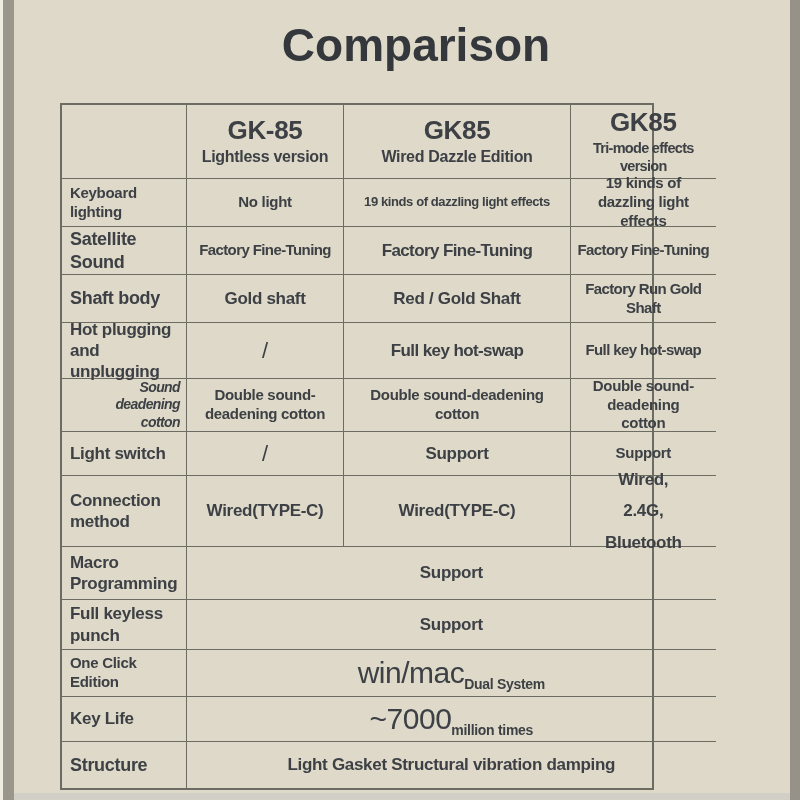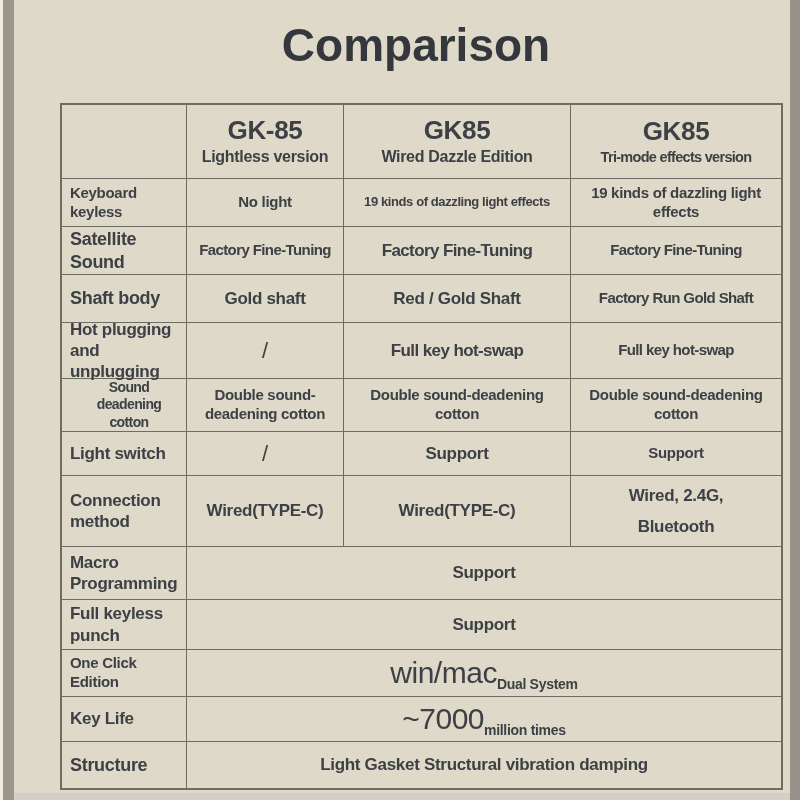--- a/index.html
+++ b/index.html
@@ -12,39 +12,39 @@
   .strip-left-light{position:absolute;left:0;top:0;width:3px;height:800px;background:#efece2;}
   .strip-left{position:absolute;left:3px;top:0;width:11px;height:800px;background:#9a968b;}
   .strip-right{position:absolute;right:0;top:0;width:10px;height:800px;background:#96928a;}
   .strip-bottom{position:absolute;left:14px;right:10px;bottom:0;height:7px;background:#d2cfc7;}
   .title{
     margin:16px;position:absolute;top:2px;left:0;width:800px;
     text-align:center;font-size:46px;font-weight:700;color:#34373c;
     letter-spacing:0px;
   }
   .table{
-    position:absolute;left:60px;top:103px;width:723px;height:687px;
+    position:absolute;left:60px;top:103px;width:594px;height:687px;
     box-sizing:border-box;border:2px solid #6c6c63;
     display:grid;
     grid-template-columns:125px 157px 227px auto;
     grid-template-rows:74px 48px 48px 48px 56px 53px 44px 71px 53px 50px 47px 45px auto;
     background:#ded9c8;
   }
   .cell{
     border-right:1.5px solid #6c6c63;
     border-bottom:1.5px solid #6c6c63;
     display:flex;flex-direction:column;justify-content:center;align-items:center;
     text-align:center;font-weight:700;font-size:15.5px;line-height:1.25;
     letter-spacing:-0.3px;box-sizing:border-box;padding:2px 6px;
   }
   .no-r{border-right:none;}
   .no-b{border-bottom:none;}
   .span3{grid-column:2 / 5;}
   .label-cell{align-items:flex-start;text-align:left;padding-left:8px;}
-  .label-center{align-items:center;text-align:center;padding-left:16px;}
+  .label-center{align-items:center;text-align:right;padding-left:16px;font-style:italic;}
   .product-name{font-size:26px;font-weight:700;line-height:1.1;}
   .product-sub{font-size:16px;font-weight:700;margin-top:3px;}
   .sub-tight{font-size:14.5px;letter-spacing:-0.7px;}
   .fs13{font-size:13px;letter-spacing:-0.4px;}
   .fs14{font-size:14px;}
   .fs15{font-size:15px;}
   .fs17{font-size:17px;}
   .fs18{font-size:18px;}
   .slash{font-size:22px;font-weight:500;}
   .wrap-narrow{padding:2px 14px;}
@@ -73,21 +73,21 @@
   </div>
   <div class="cell">
     <div class="product-name">GK85</div>
     <div class="product-sub">Wired Dazzle Edition</div>
   </div>
   <div class="cell no-r">
     <div class="product-name">GK85</div>
     <div class="product-sub sub-tight">Tri-mode effects version</div>
   </div>
 
-  <div class="cell label-cell fs15">Keyboard keyless</div>
+  <div class="cell label-cell fs15">Keyboard lighting</div>
   <div class="cell fs15">No light</div>
   <div class="cell fs13">19 kinds of dazzling light effects</div>
   <div class="cell no-r fs15 wrap-narrow">19 kinds of dazzling light effects</div>
 
   <div class="cell label-cell fs18">Satellite Sound</div>
   <div class="cell fs15 tight">Factory Fine-Tuning</div>
   <div class="cell fs17 tight">Factory Fine-Tuning</div>
   <div class="cell no-r fs15 tight">Factory Fine-Tuning</div>
 
   <div class="cell label-cell fs18">Shaft body</div>

